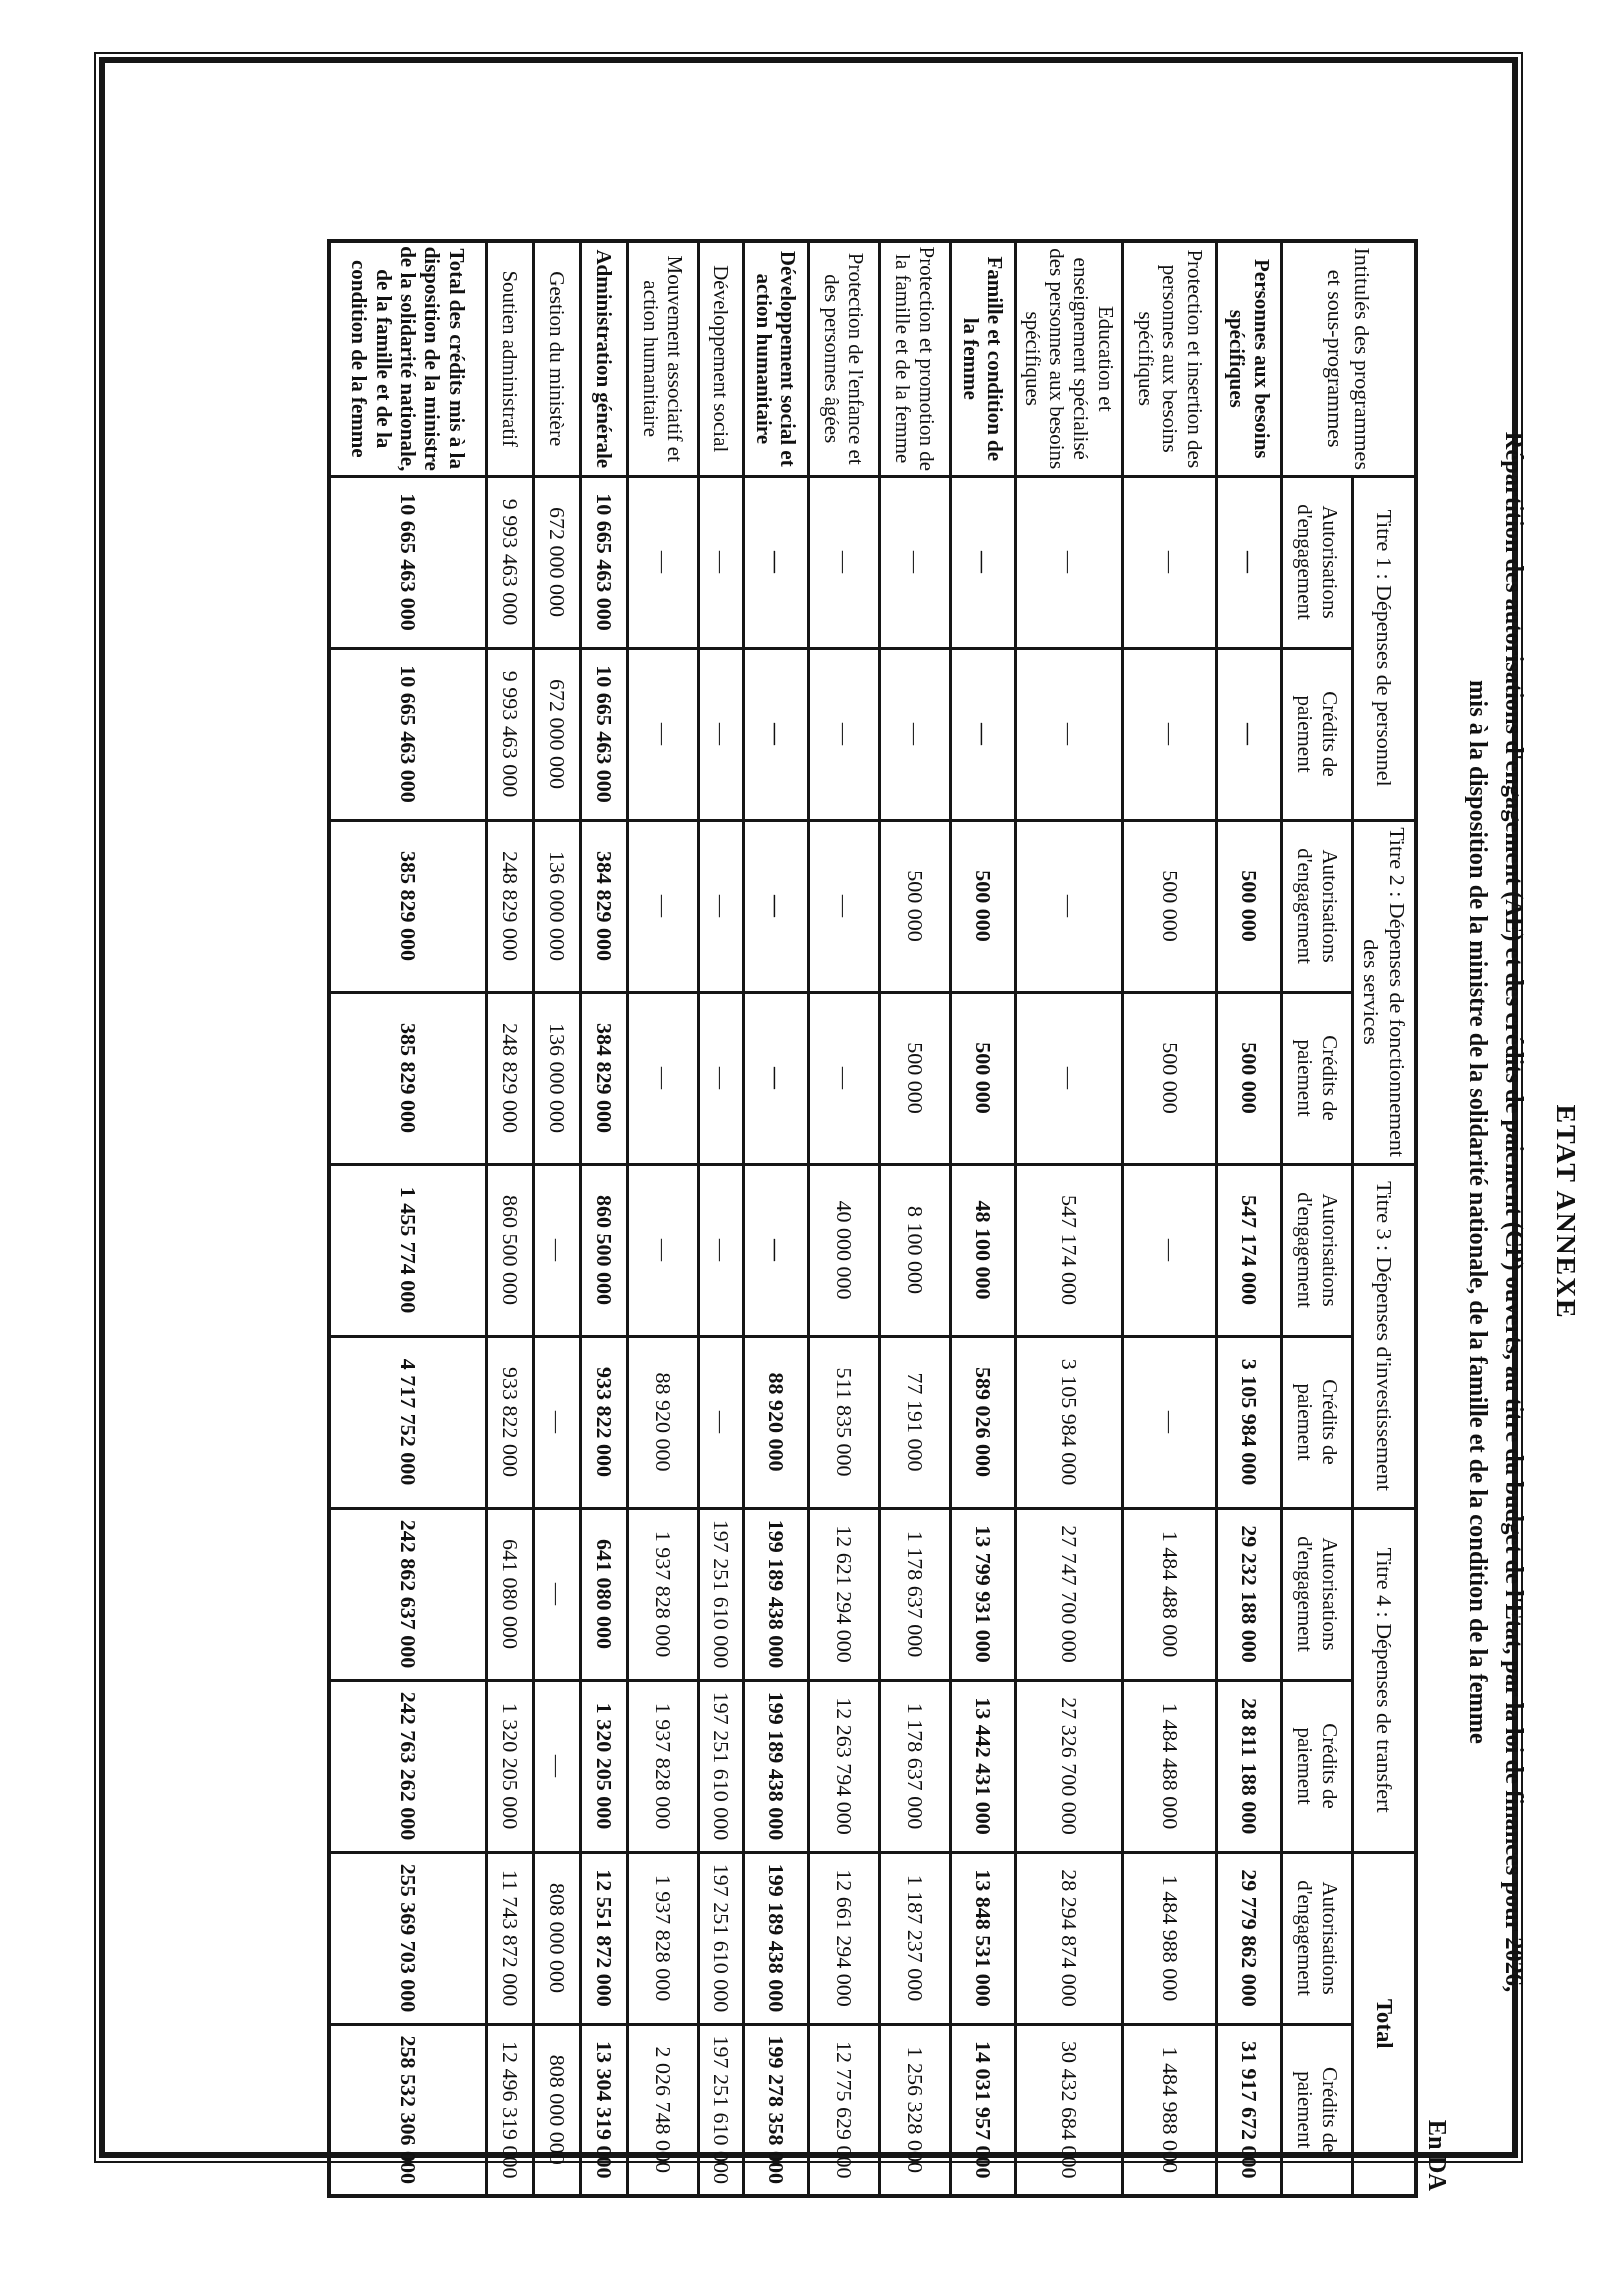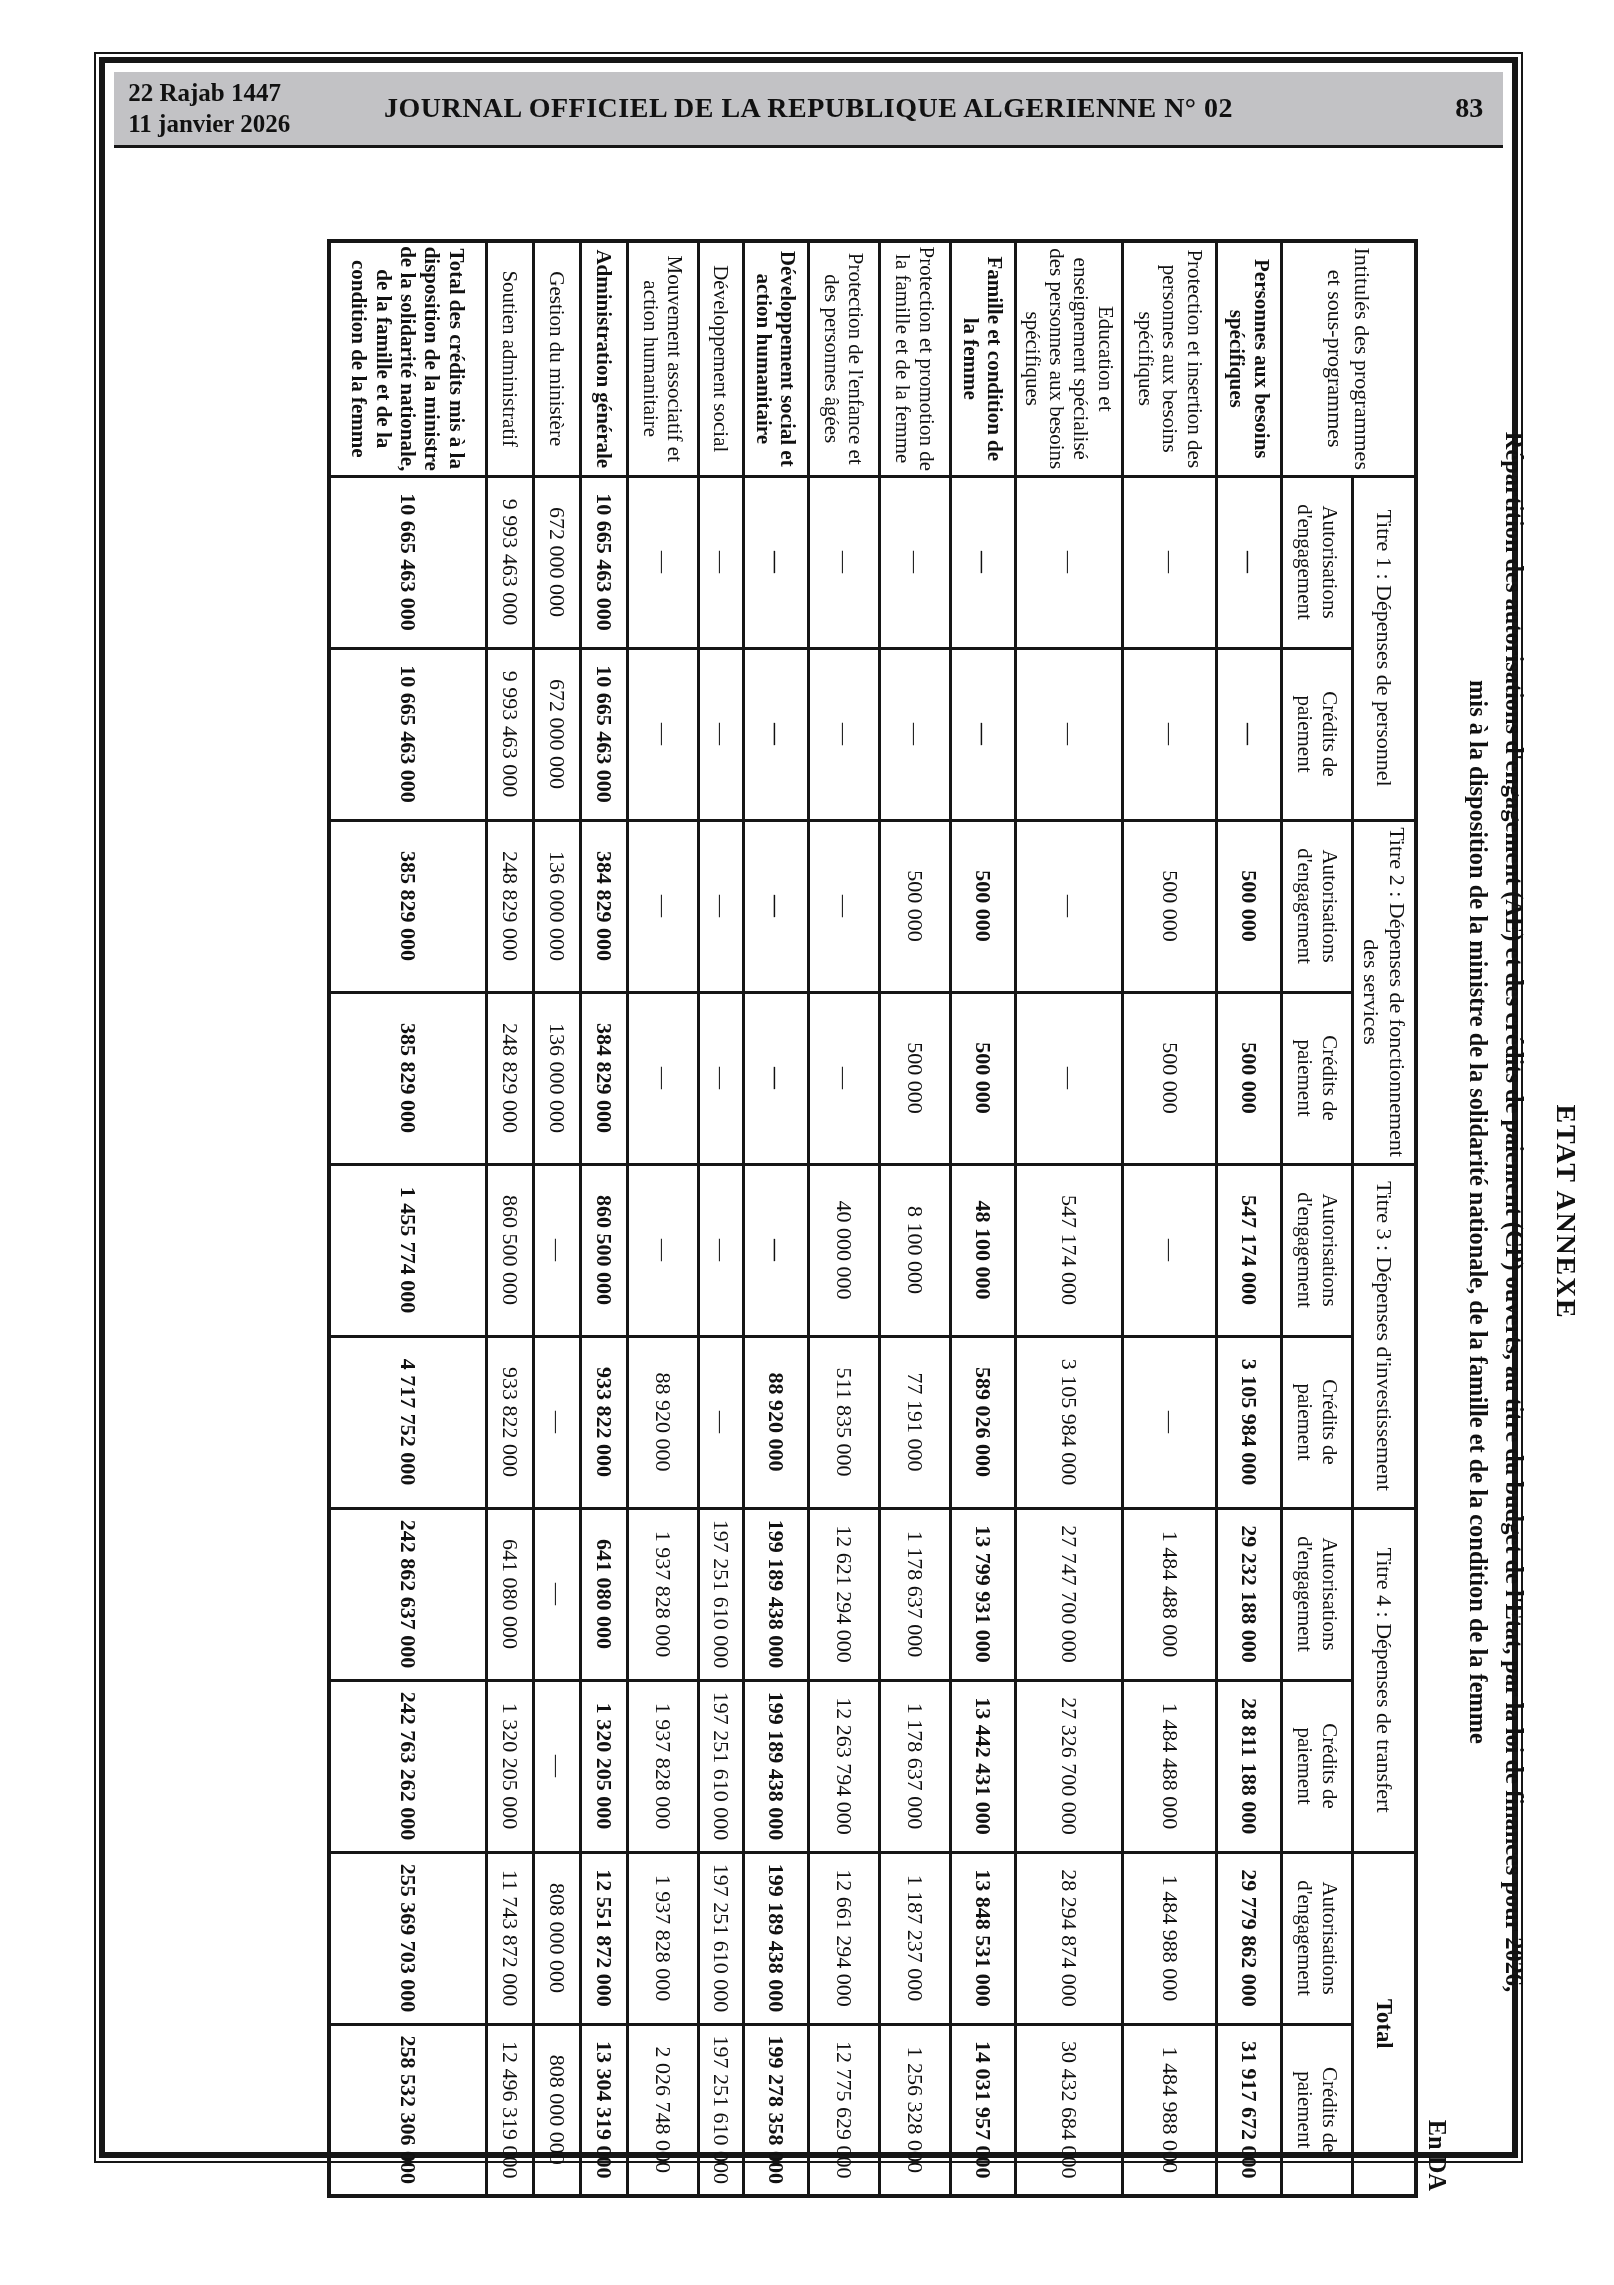--- a/index.html
+++ b/index.html
@@ -44,28 +44,20 @@
   tr.program td, tr.total td { font-weight:bold; }
   tr.h72 td{ height:65px; } tr.h104 td{ height:94px; } tr.h78 td{ height:71px; }
   tr.h50 td{ height:45px; } tr.h52 td{ height:47px; } tr.h174 td{ height:157px; }
 </style>
 </head>
 <body>
 
 <div class="page-frame">
   <div class="page-frame-inner">
 
-    <div class="header-band">
-      <div class="hijri">
-        <div>22 Rajab 1447</div>
-        <div>11 janvier 2026</div>
-      </div>
-      <div class="journal-title">JOURNAL OFFICIEL DE LA REPUBLIQUE ALGERIENNE N° 02</div>
-      <div class="page-num">83</div>
-    </div>
 
     <div class="rot-outer">
       <div class="rot-inner">
 
         <div class="etat">ETAT ANNEXE</div>
         <div class="annex-title">
           <span>Répartition des autorisations d'engagement (AE) et des crédits de paiement (CP) ouverts, au titre du budget de l'Etat, par la loi de finances pour 2026,</span><br>
           <span>mis à la disposition de la ministre de la solidarité nationale, de la famille et de la condition de la femme</span>
         </div>
         <div class="en-da">En DA</div>

